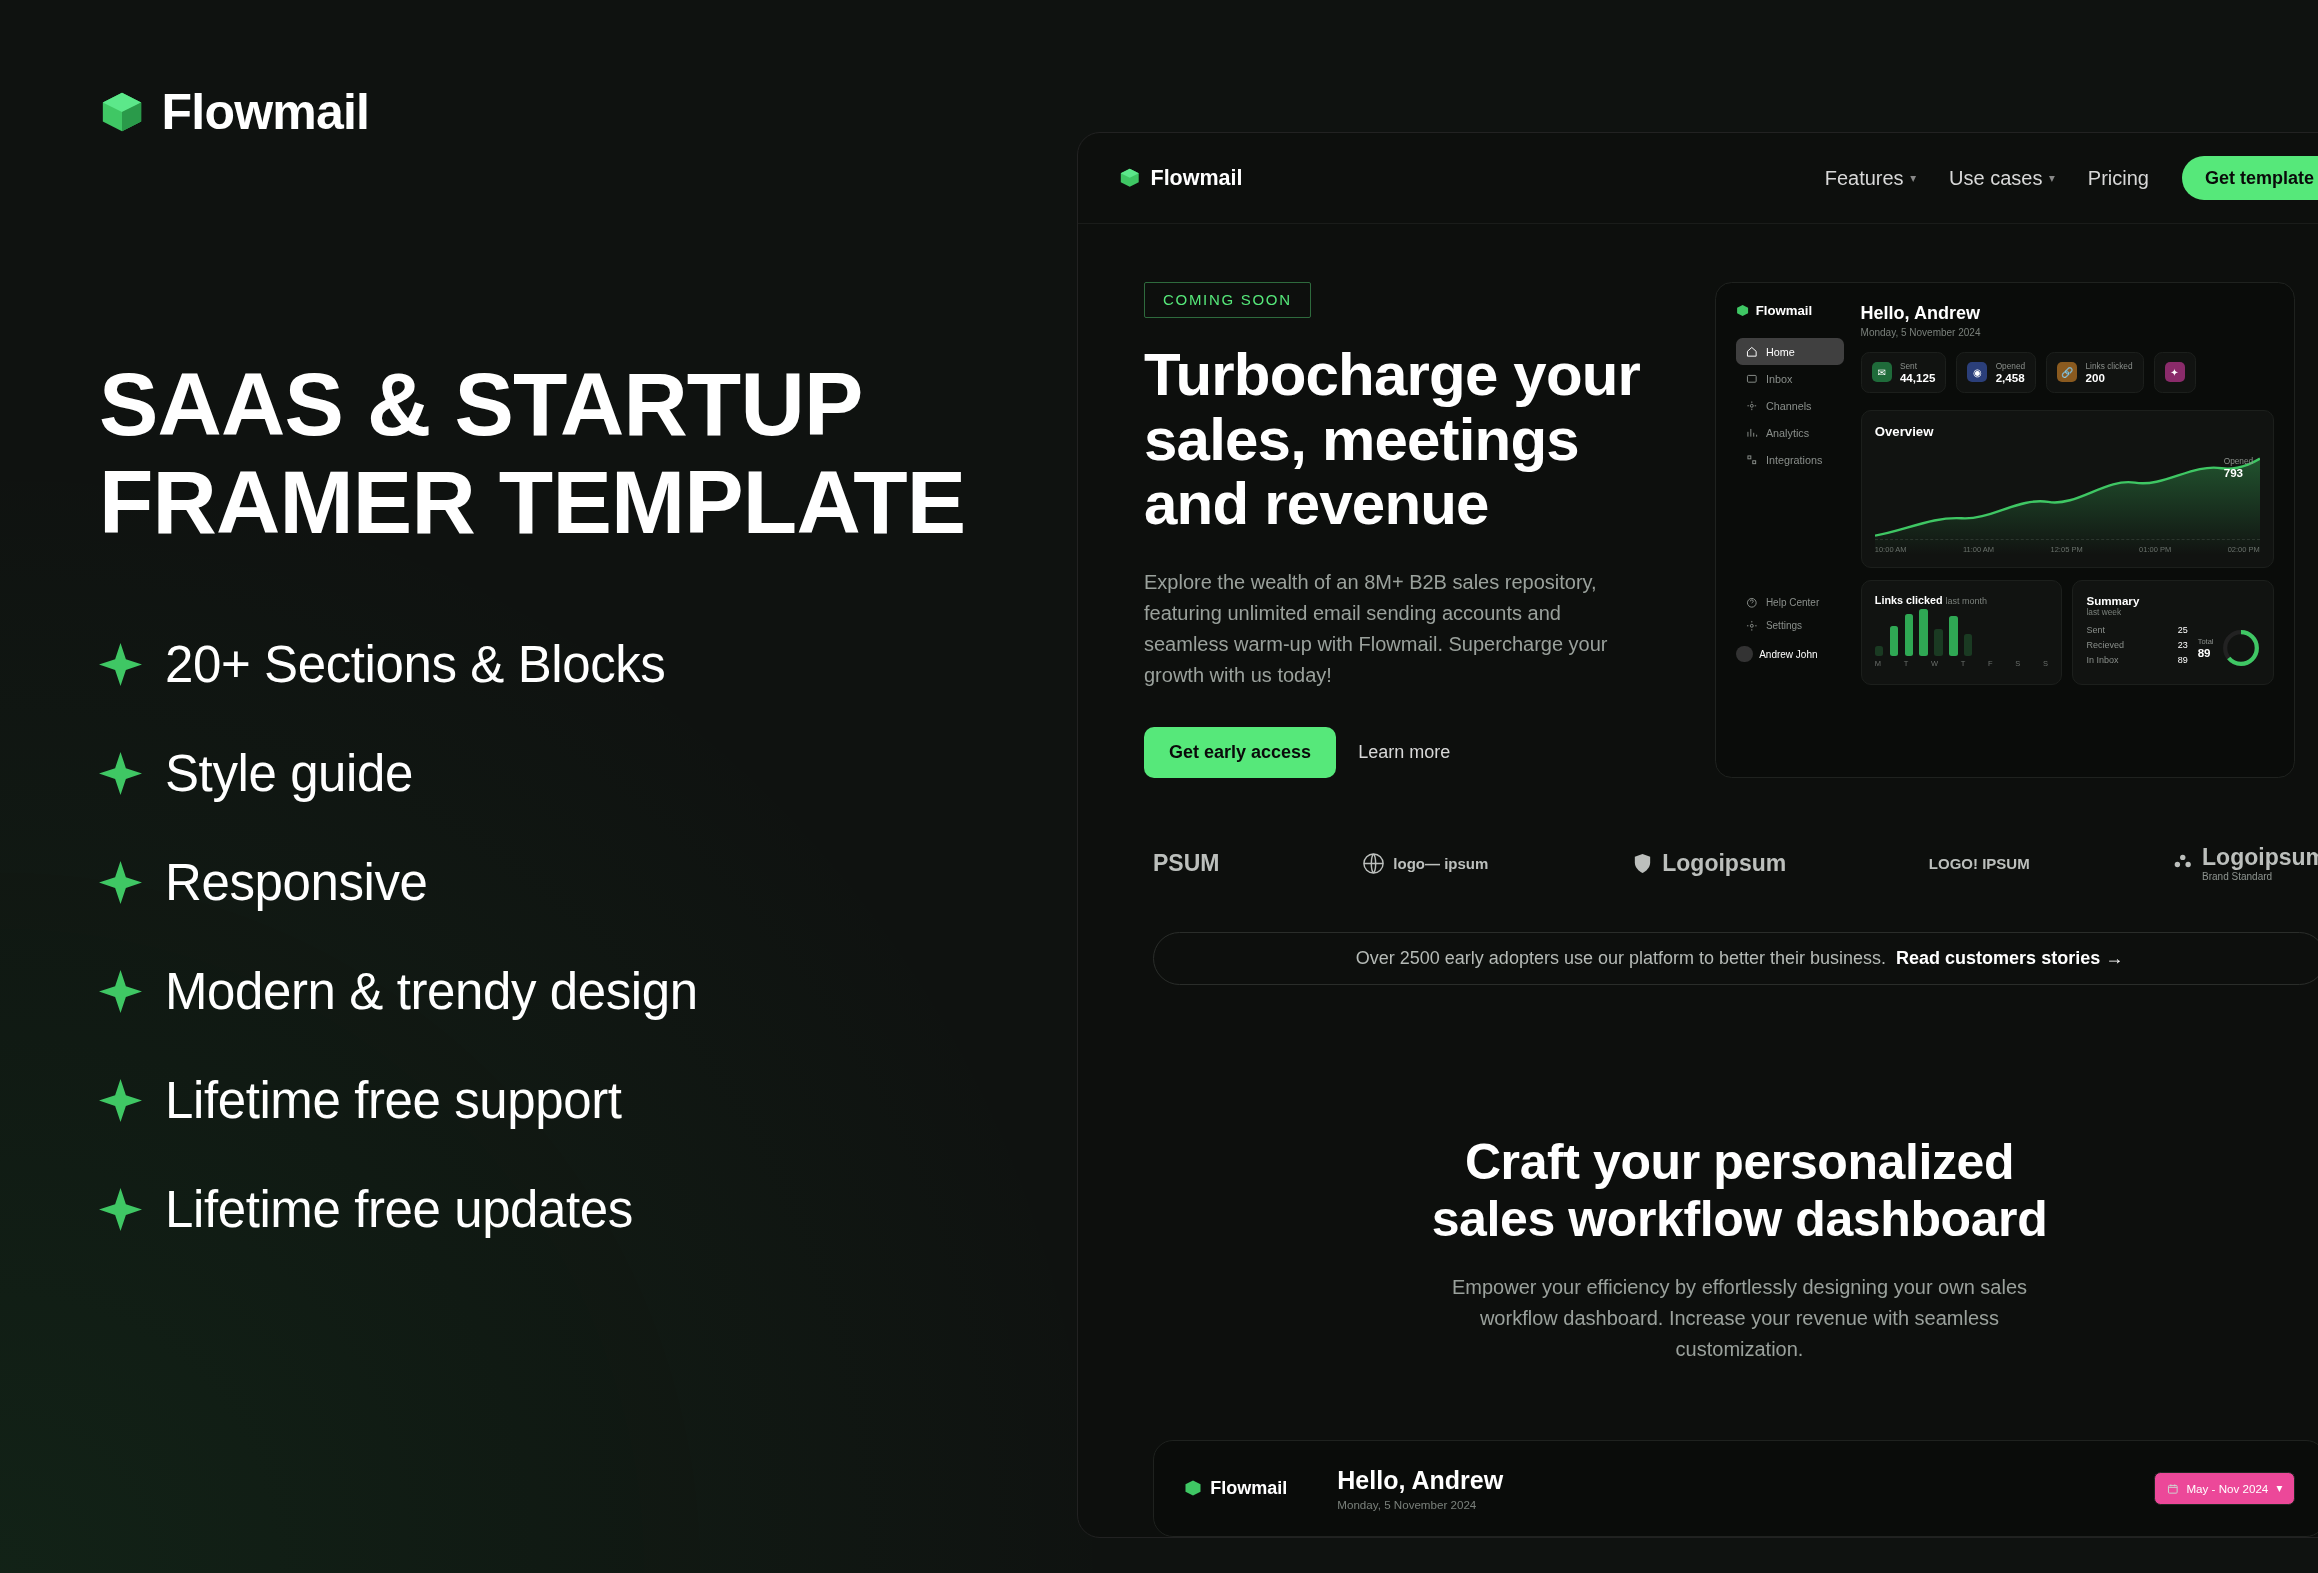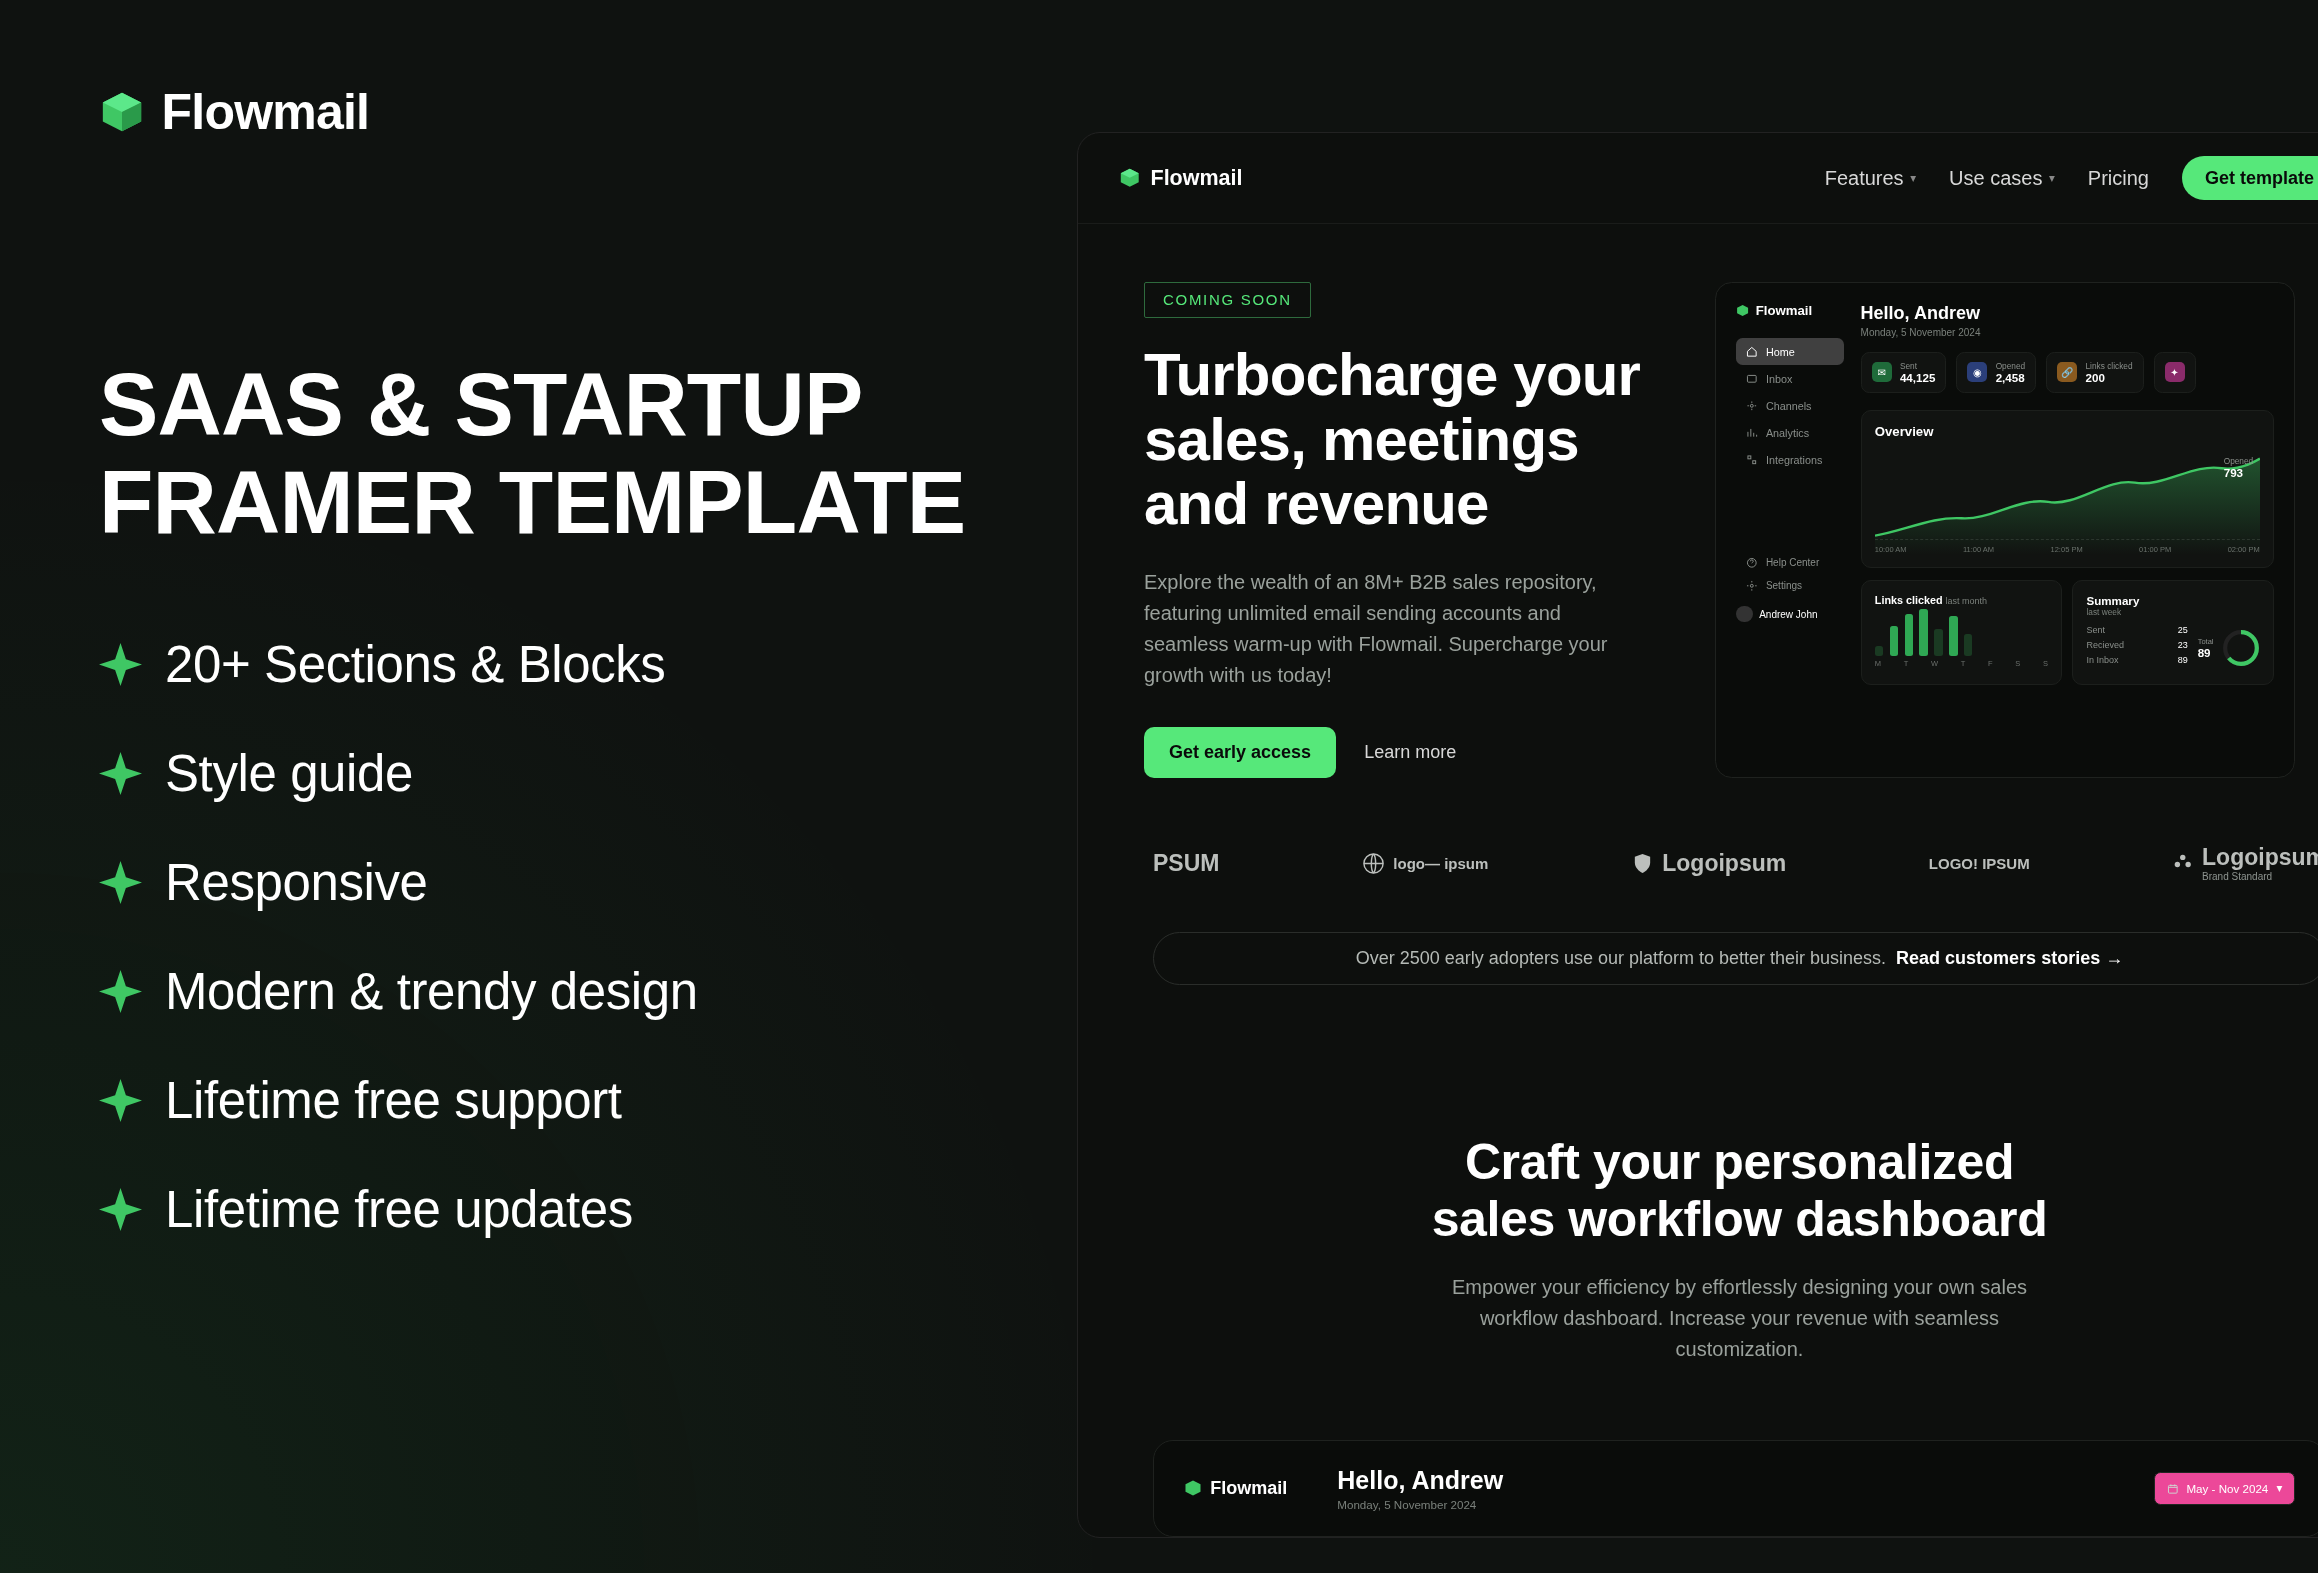--- a/index.html
+++ b/index.html
@@ -115,21 +115,21 @@
   letter-spacing: -0.8px;
   margin-bottom: 30px;
 }
 .hero-sub {
   font-size: 20px;
   color: #9aa19c;
   line-height: 1.55;
   margin-bottom: 36px;
   max-width: 480px;
 }
-.hero-ctas { display: flex; align-items: center; gap: 28px; }
+.hero-ctas { display: flex; align-items: center; gap: 22px; }
 .btn-primary {
   background: #56e87a;
   color: #0a0a0a;
   font-size: 18px;
   font-weight: 600;
   padding: 15px 25px;
   border-radius: 10px;
 }
 .btn-link { font-size: 18px; color: #d8d8d8; }
 
@@ -152,21 +152,21 @@
 .dnav li {
   font-size: 10.8px;
   color: #8a8f8b;
   padding: 7.5px 10px;
   border-radius: 6.6px;
   display: flex;
   align-items: center;
   gap: 8.3px;
 }
 .dnav li.active { background: #404040; color: #fff; }
-.dash-foot { margin-top: 78px; }
+.dash-foot { margin-top: 118px; }
 .dash-foot li { font-size: 10px; color: #8a8f8b; padding: 5.8px 10px; display: flex; gap: 8.3px; }
 .dash-user { display: flex; align-items: center; gap: 6.6px; margin-top: 8.3px; font-size: 10px; }
 .avatar { width: 16.6px; height: 16.6px; border-radius: 50%; background: #333; }
 
 .dash-main { flex: 1; }
 .dash-hdr { margin-bottom: 13.2px; }
 .dash-hello { font-size: 18px; font-weight: 700; }
 .dash-date { font-size: 10px; color: #7a807b; margin-top: 3.3px; }
 .stat-row { display: flex; gap: 10px; margin-bottom: 16.6px; }
 .stat {

